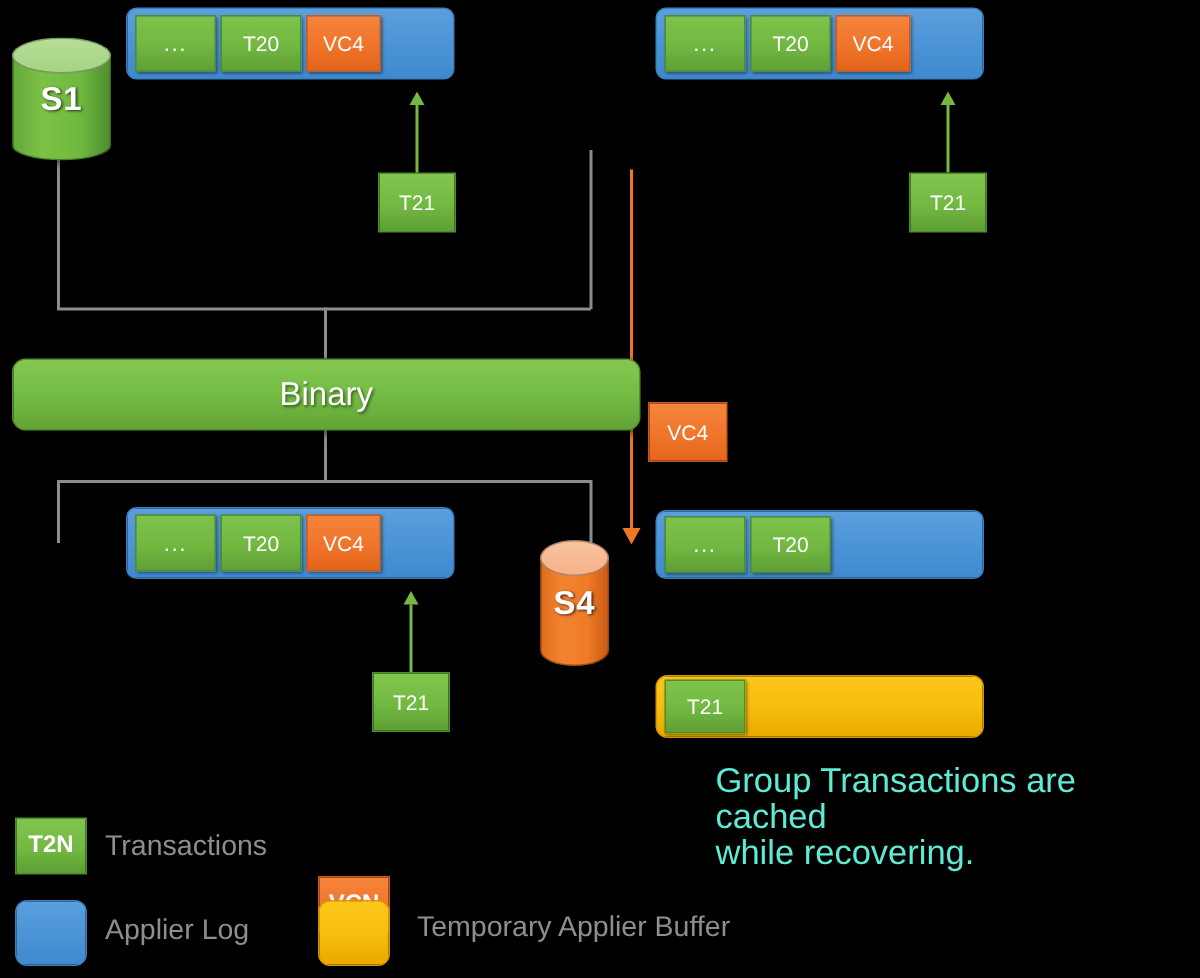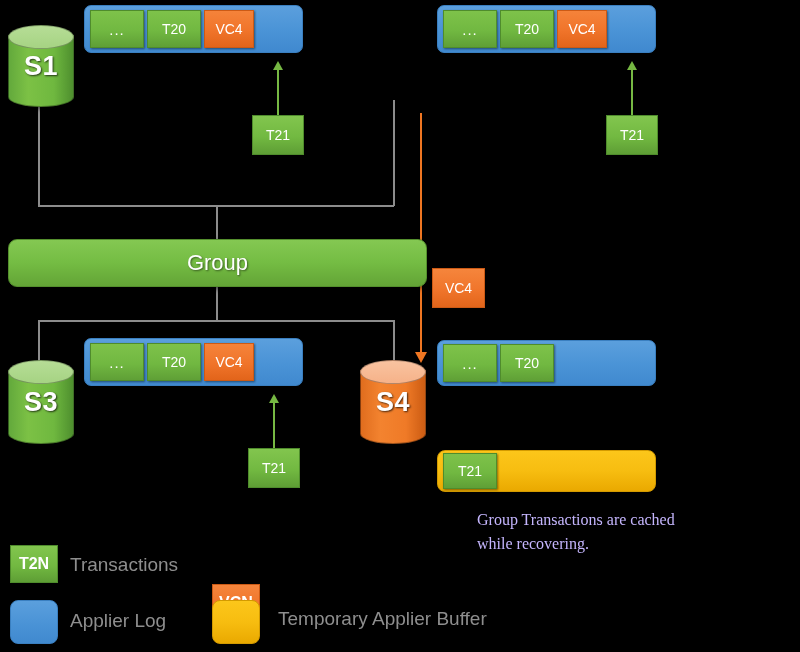--- a/index.html
+++ b/index.html
@@ -34,21 +34,21 @@
     border-radius: 50% / 50%;
     border: 1px solid rgba(0,0,0,0.3);
   }
   .cyl .label {
     position: absolute;
     left: 0; right: 0; top: 50%;
     transform: translateY(-50%);
     text-align: center;
     color: #ffffff;
     font-weight: bold;
-    font-size: 27px;
+    font-size: 22px;
     text-shadow: 1px 1px 2px rgba(0,0,0,0.7);
     letter-spacing: 0.5px;
   }
   .cyl.green .body {
     background: linear-gradient(to right, #63a93c 0%, #7cc145 30%, #6fb83f 70%, #4e8f2e 100%);
   }
   .cyl.green .top {
     background: linear-gradient(to bottom, #b6dd96 0%, #a6d383 100%);
   }
   .cyl.orange .body {
@@ -170,25 +170,24 @@
     position: absolute;
     width: 0; height: 0;
     border-left: 6px solid transparent;
     border-right: 6px solid transparent;
     border-top: 11px solid #ef7622;
   }
 
   
   .caption {
     position: absolute;
-    color: #c4b5fd;
-    font-size: 16px;
+    color: #5eead4;
+    font-size: 23px;
     line-height: 24px;
     white-space: pre-line;
-    font-family: Liberation Serif, serif;
   }
 
   
   .legend-swatch {
     position: absolute;
     display: flex;
     align-items: center;
     justify-content: center;
     color: #ffffff;
     font-size: 16px;
@@ -259,41 +258,36 @@
     <div class="entry orange" style="width:50px; margin-left:3px;">VC4</div>
   </div>
 
   <div class="txbox" style="left:606px; top:115px; width:52px; height:40px;">T21</div>
   <div class="garrow-shaft" style="left:631px; top:70px; height:45px;"></div>
   <div class="garrow-head" style="left:627px; top:61px;"></div>
 
   <div class="oarrow-shaft" style="left:420px; top:113px; height:245px;"></div>
   <div class="oarrow-head" style="left:415px; top:352px;"></div>
 
-  <div class="groupbar" style="left:8px; top:239px; width:417px; height:46px;">Group</div>
+  <div class="groupbar" style="left:8px; top:239px; width:417px; height:46px;">Binary</div>
 
   <div class="vcbox" style="left:432px; top:268px; width:53px; height:40px;">VC4</div>
 
-  <div class="cyl green" style="left:8px; top:360px; width:66px; height:84px;">
-    <div class="body"></div>
-    <div class="top"></div>
-    <div class="label">S3</div>
-  </div>
 
   <div class="binlog" style="left:84px; top:338px; width:219px; height:48px;">
     <div class="entry green dots" style="width:54px;">...</div>
     <div class="entry green" style="width:54px; margin-left:3px;">T20</div>
     <div class="entry orange" style="width:50px; margin-left:3px;">VC4</div>
   </div>
 
   <div class="txbox" style="left:248px; top:448px; width:52px; height:40px;">T21</div>
   <div class="garrow-shaft" style="left:273px; top:403px; height:45px;"></div>
   <div class="garrow-head" style="left:269px; top:394px;"></div>
 
-  <div class="cyl orange" style="left:360px; top:360px; width:66px; height:84px;">
+  <div class="cyl orange" style="left:360px; top:360px; width:46px; height:84px;">
     <div class="body"></div>
     <div class="top"></div>
     <div class="label">S4</div>
   </div>
 
   <div class="binlog" style="left:437px; top:340px; width:219px; height:46px;">
     <div class="entry green dots" style="width:54px;">...</div>
     <div class="entry green" style="width:54px; margin-left:3px;">T20</div>
   </div>
 

